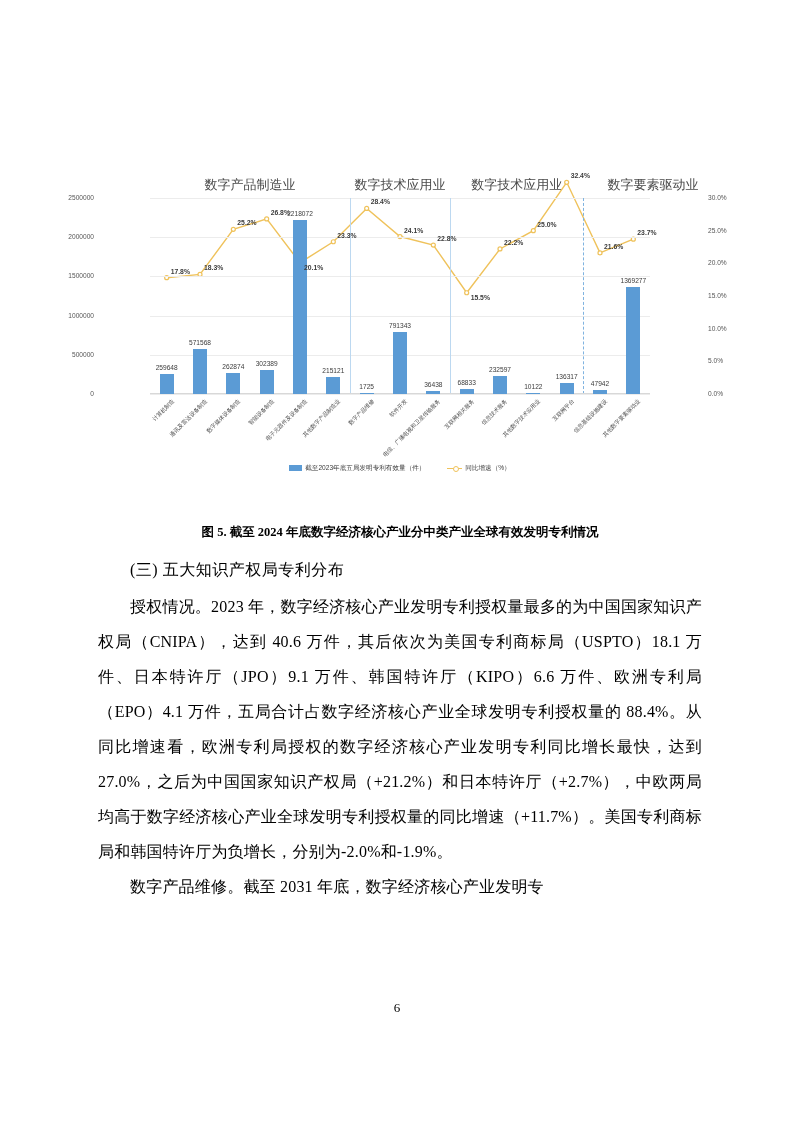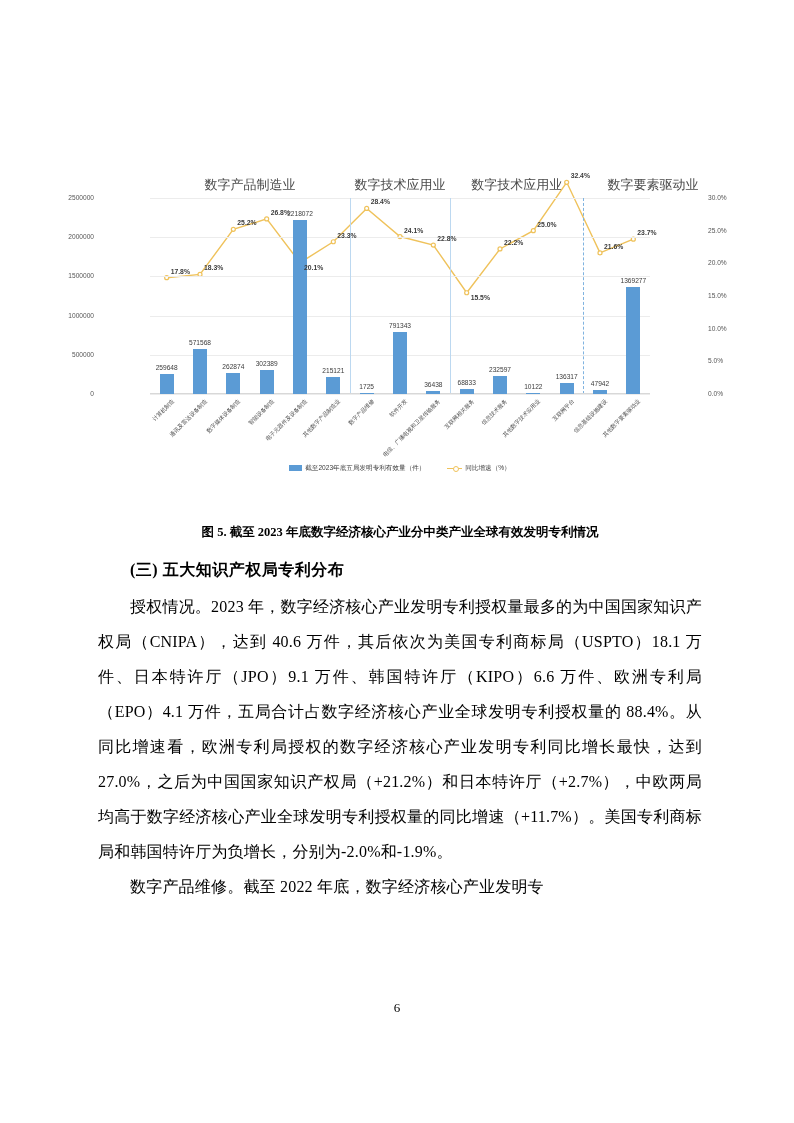--- a/index.html
+++ b/index.html
@@ -108,21 +108,21 @@
     font-family:"Liberation Serif", serif;
     font-size:12.5px;font-weight:bold;color:#000;
   }
 
   
   .body{
     position:absolute;left:98px;top:560px;width:604px;
   }
   .h3{
     font-family:"Liberation Serif", serif;
-    font-weight:bold;font-size:16px;
+    font-weight:normal;font-size:16px;
     text-indent:32px;
     margin:0 0 8px 0;
     letter-spacing:0.5px;
   }
   p.para{
     font-family:"Liberation Serif", serif;
     font-size:16px;
     line-height:35px;
     margin:0;
     text-align:justify;
@@ -265,26 +265,26 @@
       <div class="legend">
         <span class="lg-item">
           <span class="sw-bar"></span><span>截至2023年底五局发明专利有效量（件）</span>
         </span>
         <span class="lg-item">
           <span class="sw-line"></span><span>同比增速（%）</span>
         </span>
       </div>
     </div>
 
-    <div class="fig-caption">图 5. 截至 2023 年底数字经济核心产业分中类产业全球有效发明专利情况</div>
+    <div class="fig-caption">图 5. 截至 2024 年底数字经济核心产业分中类产业全球有效发明专利情况</div>
   </div>
 
   <div class="body">
     <div class="h3">(三) 五大知识产权局专利分布</div>
     <p class="para"><b>授权情况。</b><span>2023 年，数字经济核心产业发明专利授权量最多的为中国国家知识产权局（CNIPA），达到 40.6 万件，其后依次为美国专利商标局（USPTO）18.1 万件、日本特许厅（JPO）9.1 万件、韩国特许厅（KIPO）6.6 万件、欧洲专利局（EPO）4.1 万件，五局合计占数字经济核心产业全球发明专利授权量的 88.4%。从同比增速看，欧洲专利局授权的数字经济核心产业发明专利同比增长最快，达到 27.0%，之后为中国国家知识产权局（+21.2%）和日本特许厅（+2.7%），中欧两局均高于数字经济核心产业全球发明专利授权量的同比增速（+11.7%）。美国专利商标局和韩国特许厅为负增长，分别为-2.0%和-1.9%。</span></p>
-    <p class="para"><b>数字产品维修。</b><span>截至 2022 年底，数字经济核心产业发明专</span></p>
+    <p class="para"><b>数字产品维修。</b><span>截至 2031 年底，数字经济核心产业发明专</span></p>
   </div>
 
   <div class="pagenum-wrap">
     <div class="pagenum">6</div>
   </div>
 
 </div>
 
 </body></html>

